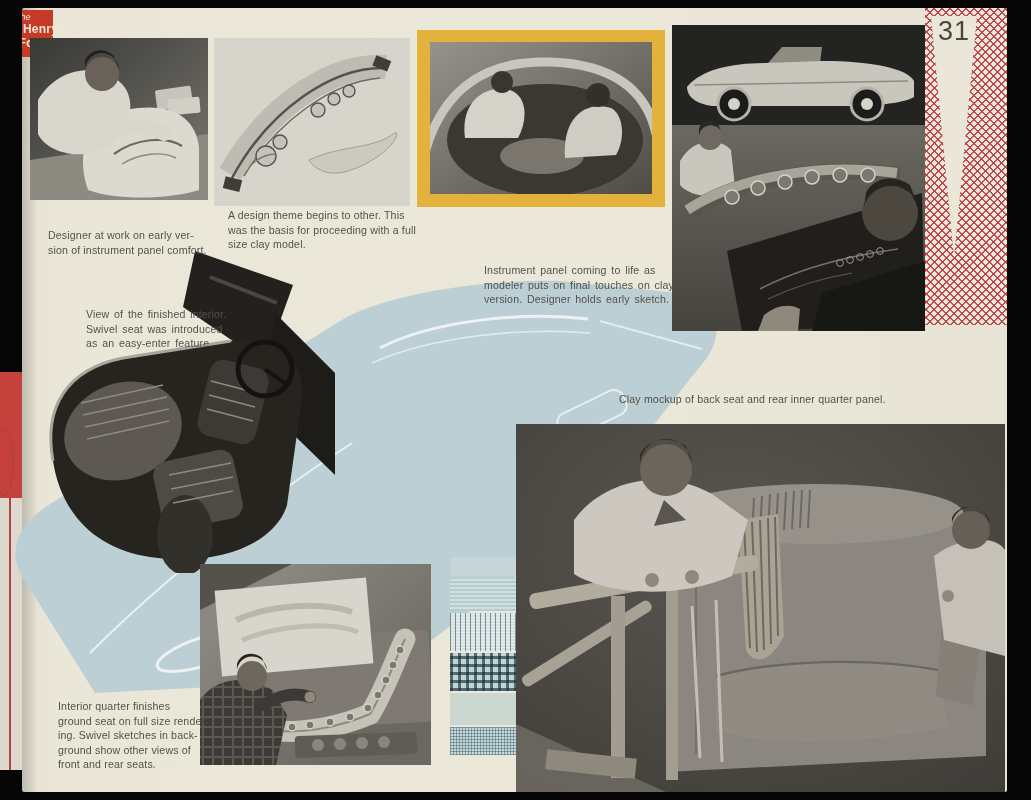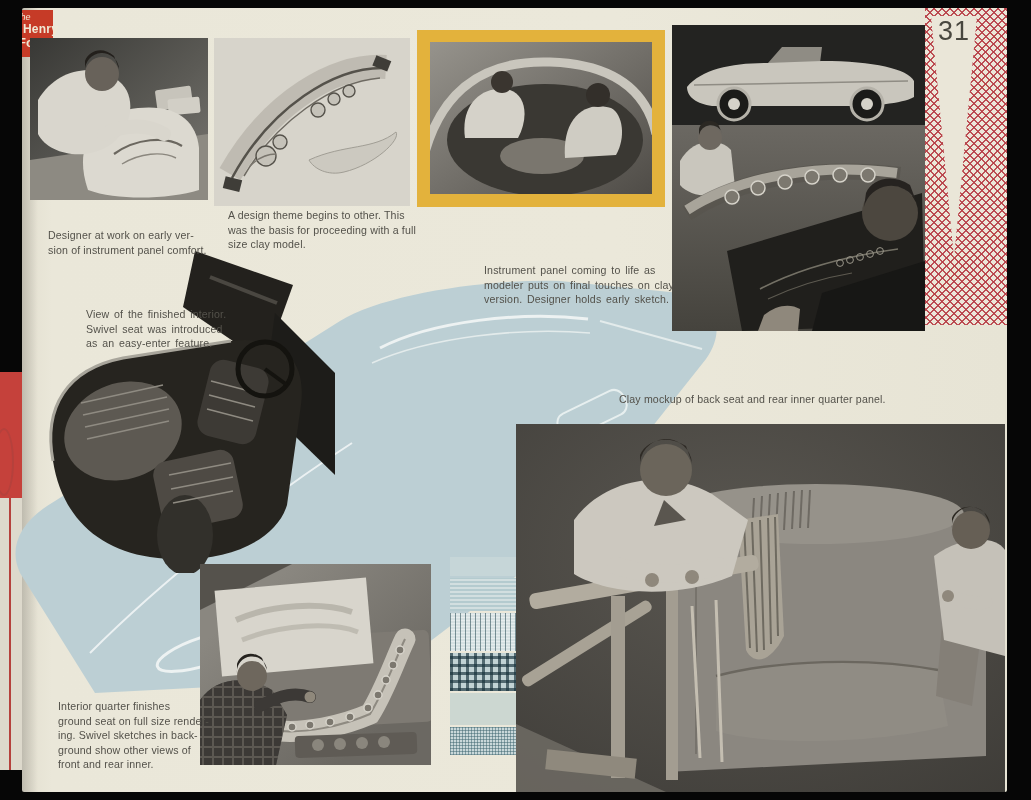--- a/index.html
+++ b/index.html
@@ -269,21 +269,21 @@
     <span>as an easy-enter feature.</span>
   </div>
   <div class="cap" style="left:613px;top:392px;width:296px;margin-left:6px;">
     <span>Clay mockup of back seat and rear inner quarter panel.</span>
   </div>
   <div class="cap" style="left:58px;top:699px;width:172px;">
     <span>Interior quarter finishes</span>
     <span>ground seat on full size render-</span>
     <span>ing. Swivel sketches in back-</span>
     <span>ground show other views of</span>
-    <span>front and rear inner.</span>
+    <span>front and rear seats.</span>
   </div>
 
   <div class="title">
   </div>
 
   <div class="swatches">
     <div class="sw sw1"></div>
     <div class="sw sw2"></div>
     <div class="sw sw3"></div>
     <div class="sw sw4"></div>

